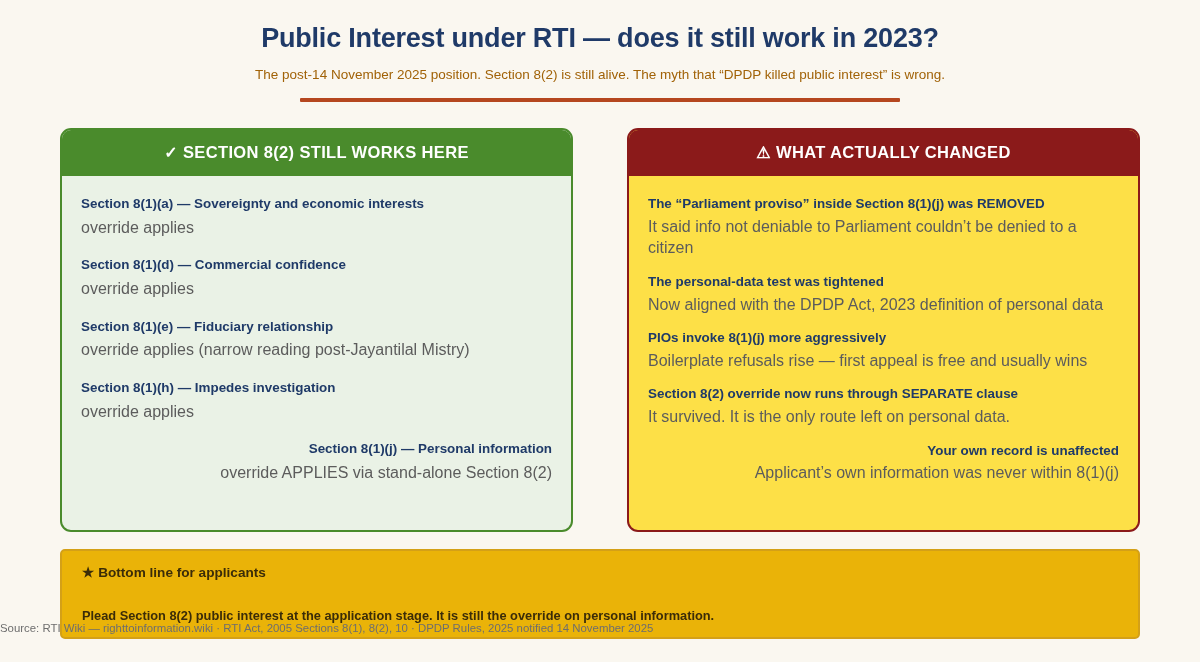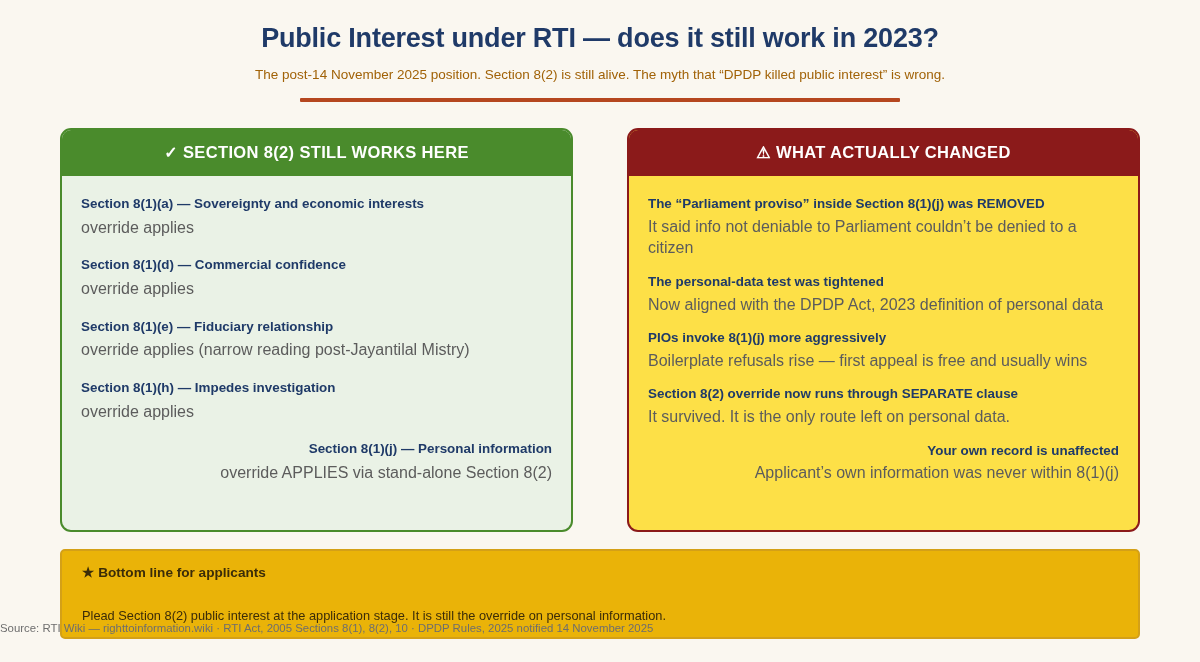--- a/index.html
+++ b/index.html
@@ -143,21 +143,21 @@
     font-weight: bold;
     color: #3b2c08;
     margin-bottom: 7px;
   }
 
   .callout-star { margin-right: 4px; }
 
   .callout-text {
     font-size: 12.8px;
     color: #3b2c08;
-    font-weight: normal;
+    font-weight: bold;
     margin-top: 28px;
   }
 
   
   .footer {
     position: absolute;
     left: 0;
     top: 622px;
     width: 1200px;
     text-align: left;

